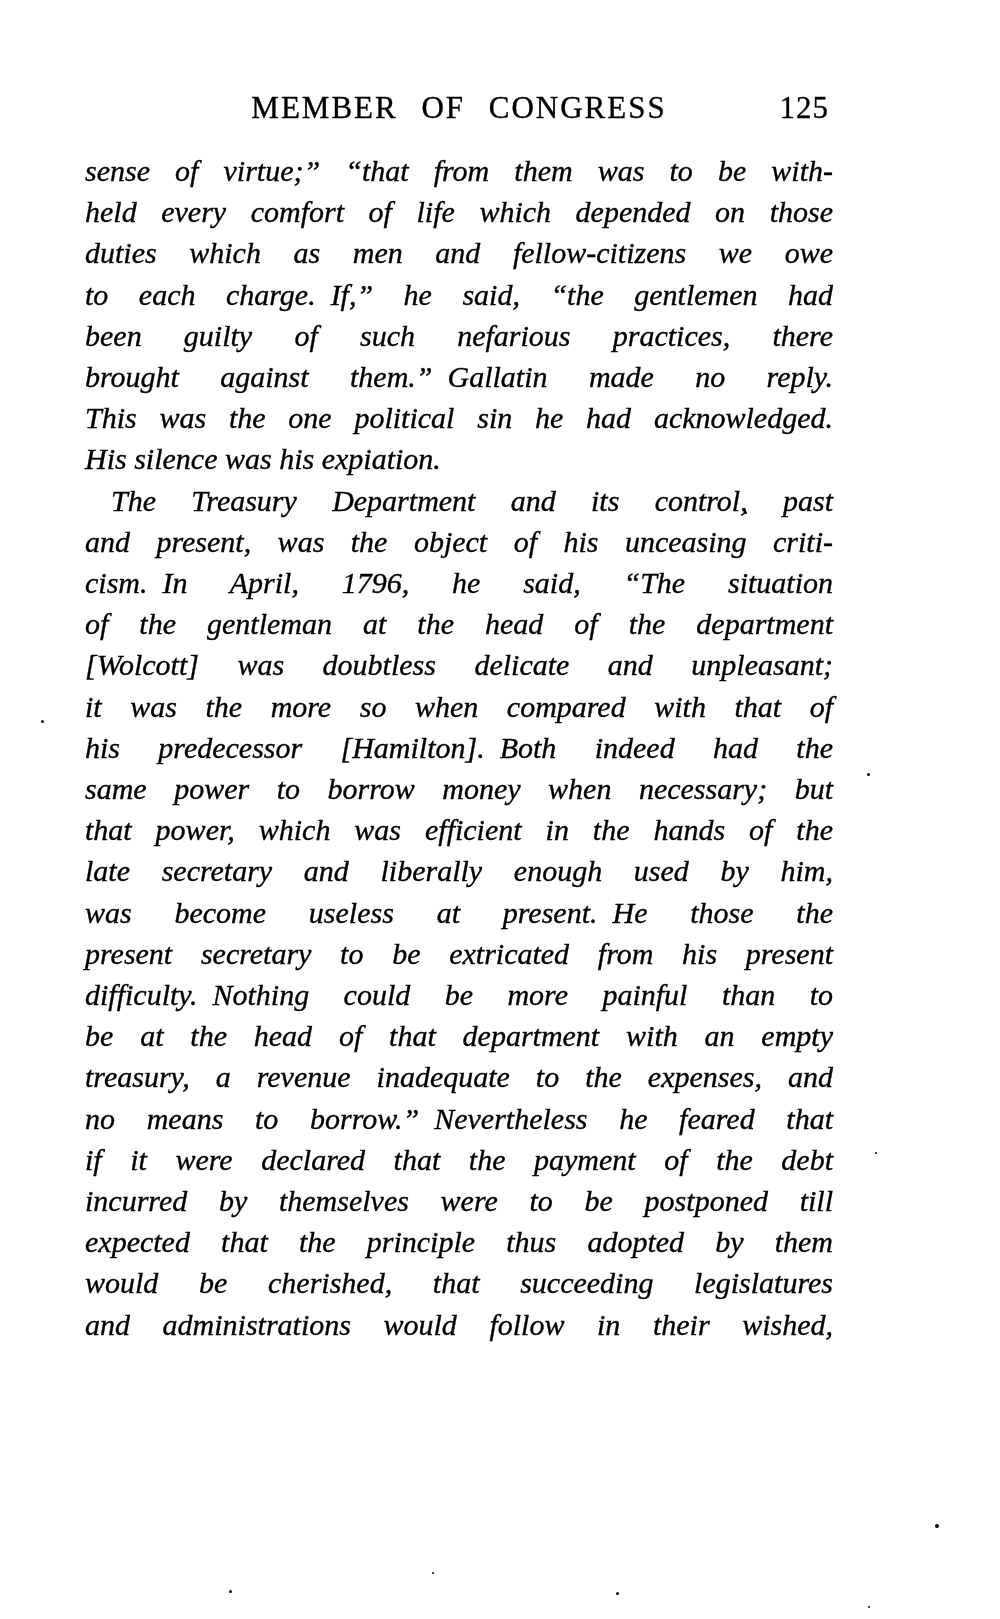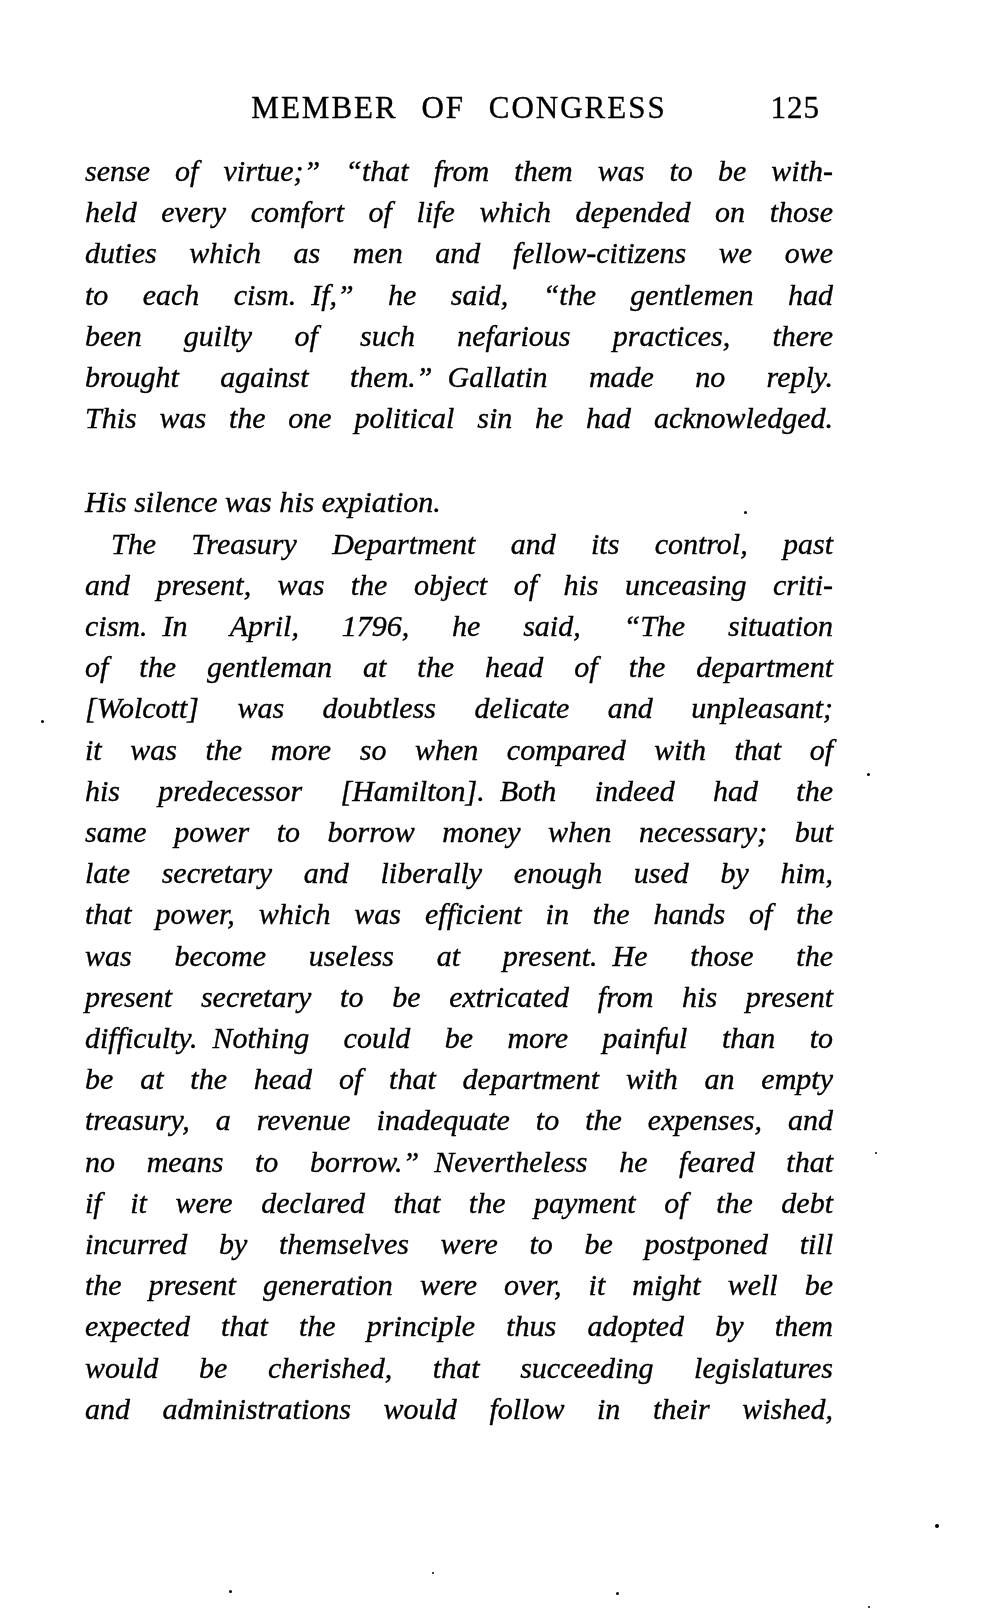--- a/index.html
+++ b/index.html
@@ -25,40 +25,39 @@
   }
   .running-title {
     position: absolute;
     left: 0; right: 0; top: 0;
     text-align: center;
     letter-spacing: 2px;
     word-spacing: 0.45em;
   }
   .page-number {
     position: absolute;
-    right: 13px; top: 0;
+    right: 4px; top: 0;
     letter-spacing: 1px;
   }
   .text-block {
     position: absolute;
     left: 85px;
     top: 150px;
     width: 748px;
     font-size: 30px;
     line-height: 41.2px;
     font-style: italic;
   }
   .paragraph { margin: 0; }
   .text-line {
     text-align: justify;
     text-align-last: justify;
   }
   .text-line.para-end {
     text-align-last: left;
-    margin-top: 43px;
   }
   .text-line.indented {
     text-indent: 26px;
   }
   .speck {
     position: absolute;
     background: #000;
     border-radius: 50%;
   }
 </style>
@@ -70,46 +69,45 @@
   <div class="header">
     <div class="running-title">MEMBER OF CONGRESS</div>
     <div class="page-number">125</div>
   </div>
 
   <div class="text-block">
     <div class="paragraph">
         <div class="text-line">sense of virtue;” “that from them was to be with-</div>
         <div class="text-line">held every comfort of life which depended on those</div>
         <div class="text-line">duties which as men and fellow-citizens we owe</div>
-        <div class="text-line">to each cism. If,” he said, “the gentlemen had</div>
+        <div class="text-line">to each charge. If,” he said, “the gentlemen had</div>
         <div class="text-line">been guilty of such nefarious practices, there</div>
         <div class="text-line">brought against them.” Gallatin made no reply.</div>
         <div class="text-line">This was the one political sin he had acknowledged.</div>
         <div class="text-line para-end">His silence was his expiation.</div>
       </div>
     <div class="paragraph">
         <div class="text-line indented">The Treasury Department and its control, past</div>
         <div class="text-line">and present, was the object of his unceasing criti-</div>
         <div class="text-line">cism. In April, 1796, he said, “The situation</div>
         <div class="text-line">of the gentleman at the head of the department</div>
         <div class="text-line">[Wolcott] was doubtless delicate and unpleasant;</div>
         <div class="text-line">it was the more so when compared with that of</div>
         <div class="text-line">his predecessor [Hamilton]. Both indeed had the</div>
         <div class="text-line">same power to borrow money when necessary; but</div>
+        <div class="text-line">that power, which was efficient in the hands of the</div>
         <div class="text-line">late secretary and liberally enough used by him,</div>
-        <div class="text-line">that power, which was efficient in the hands of the</div>
         <div class="text-line">was become useless at present. He those the</div>
         <div class="text-line">present secretary to be extricated from his present</div>
         <div class="text-line">difficulty. Nothing could be more painful than to</div>
         <div class="text-line">be at the head of that department with an empty</div>
         <div class="text-line">treasury, a revenue inadequate to the expenses, and</div>
         <div class="text-line">no means to borrow.” Nevertheless he feared that</div>
         <div class="text-line">if it were declared that the payment of the debt</div>
         <div class="text-line">incurred by themselves were to be postponed till</div>
-        <div class="text-line">the present generation were over, it might well be</div>
         <div class="text-line">expected that the principle thus adopted by them</div>
         <div class="text-line">would be cherished, that succeeding legislatures</div>
         <div class="text-line">and administrations would follow in their wished,</div>
       </div>
   </div>
 
   <div id="specks-layer">
       <div class="speck" style="left: 744px; top: 511px; width: 3px; height: 3px;"></div>
       <div class="speck" style="left: 41px; top: 720px; width: 3px; height: 3px;"></div>
       <div class="speck" style="left: 867px; top: 773px; width: 3px; height: 3px;"></div>

